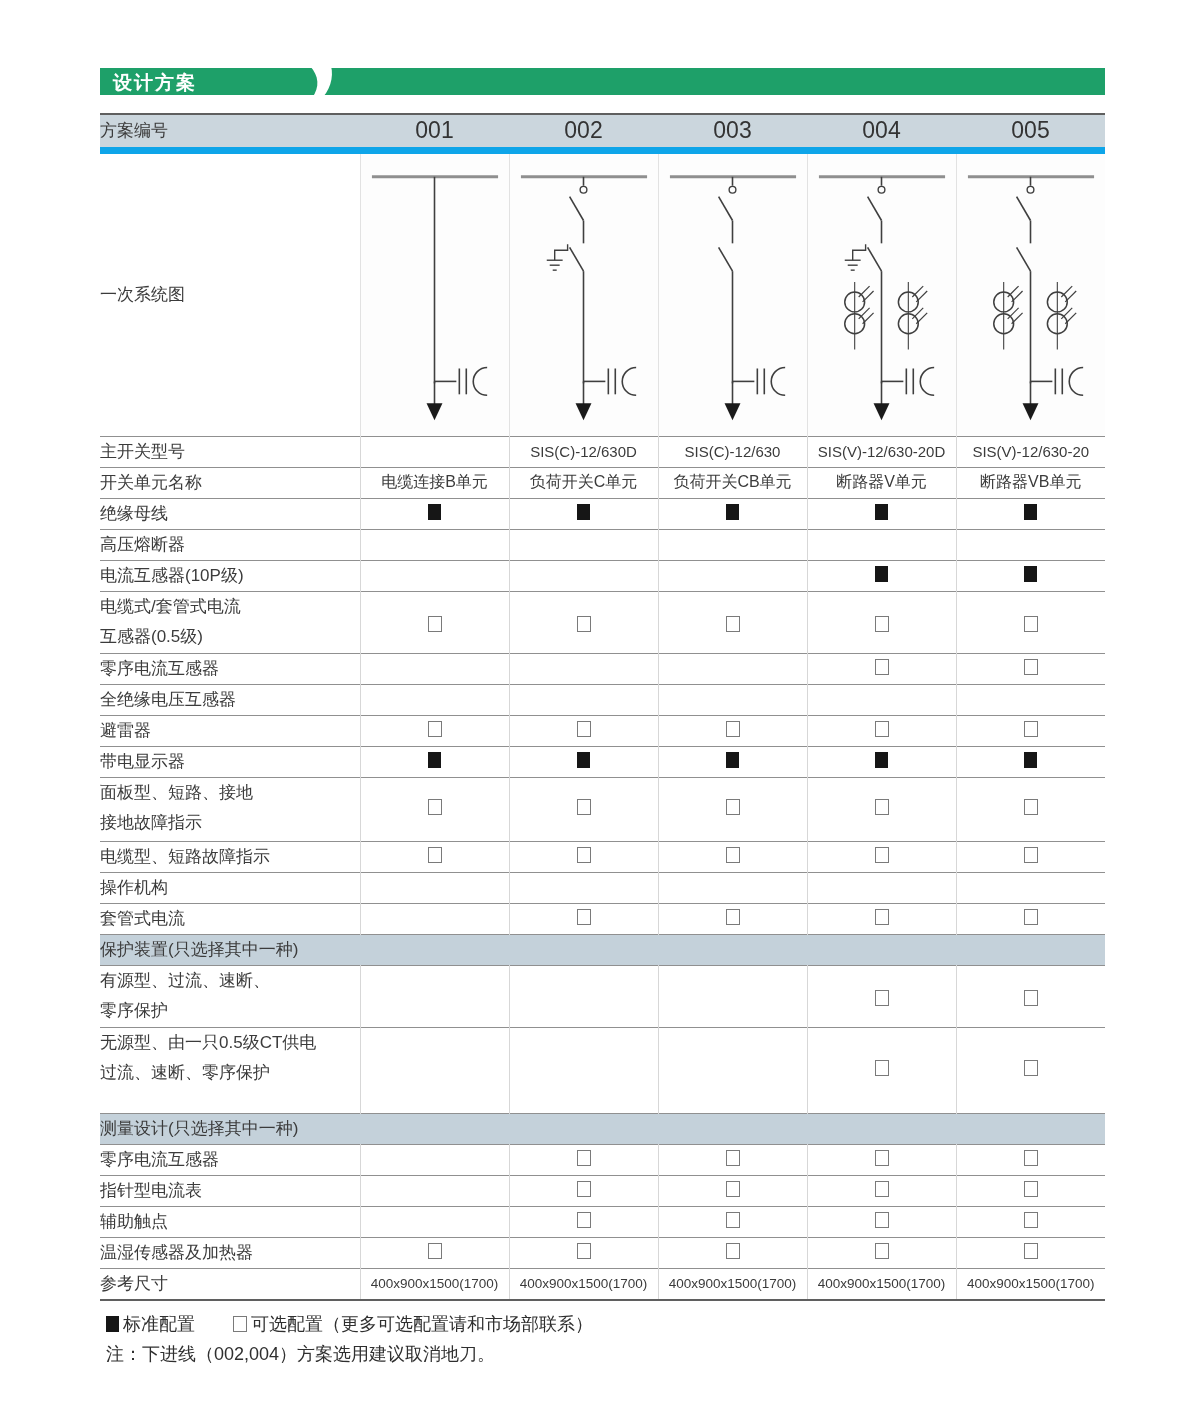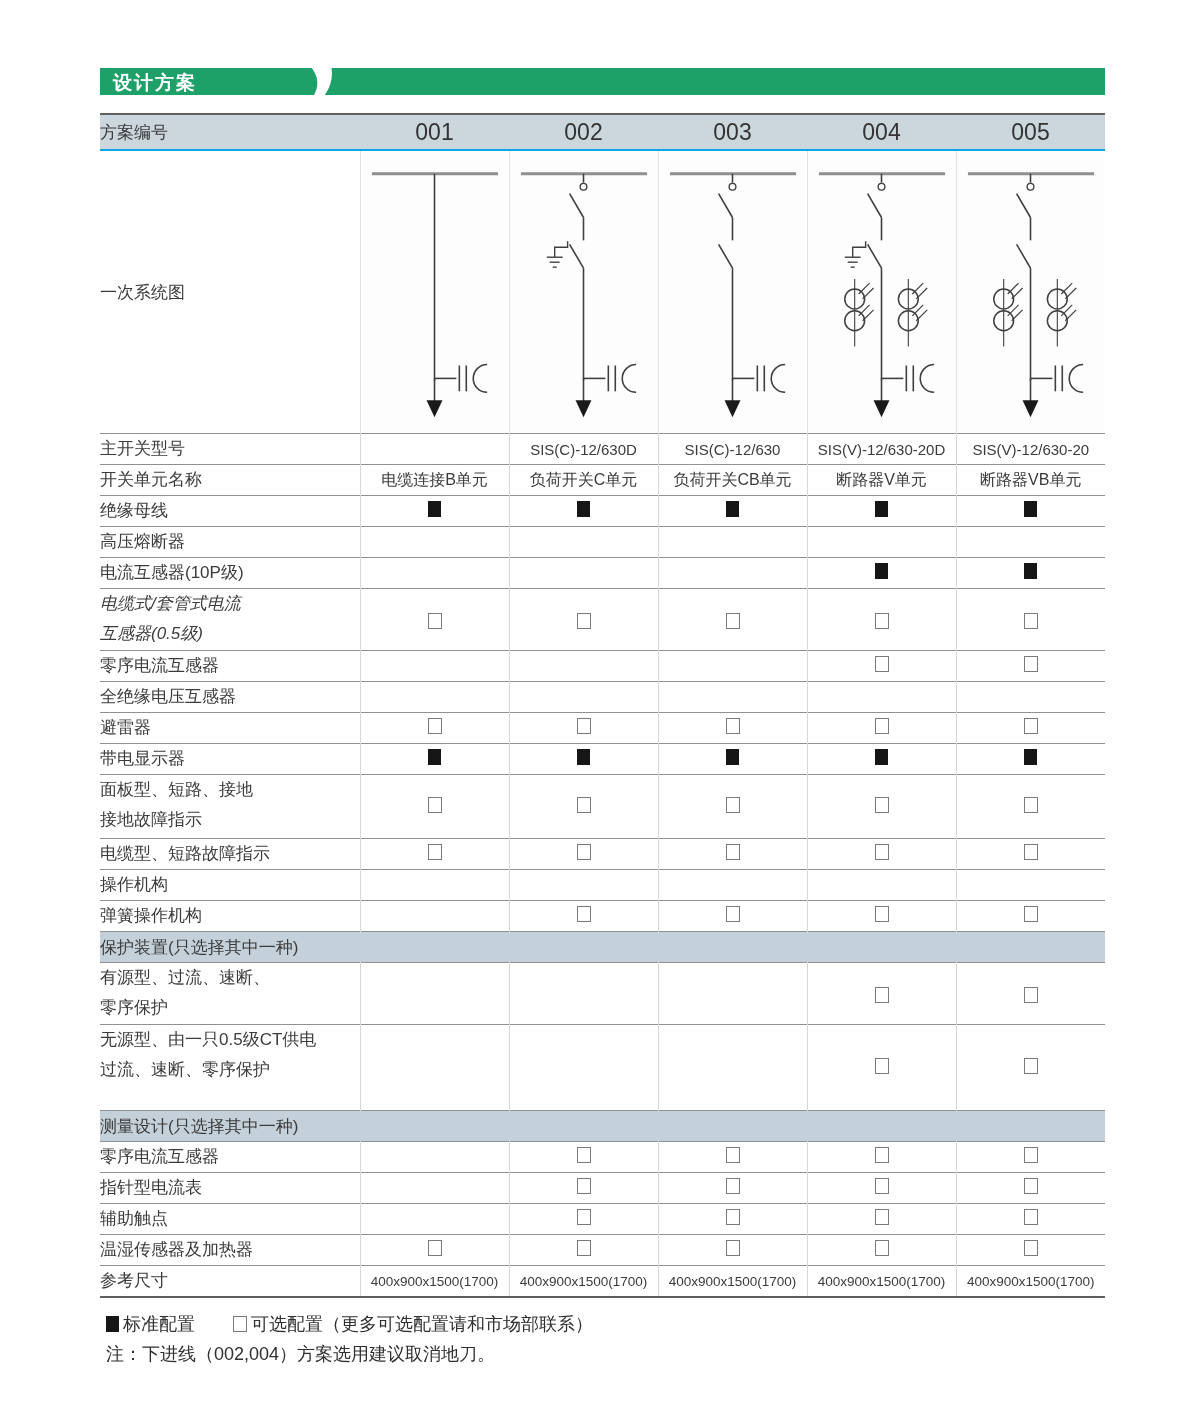--- a/index.html
+++ b/index.html
@@ -11,21 +11,21 @@
   .banner .title{position:absolute;left:13px;top:2px;font-size:19px;font-weight:bold;color:#ffffff;letter-spacing:2px;font-family:Liberation Mono, monospace;}
   .banner svg.swoosh{position:absolute;left:203px;top:-2px;overflow:visible;}
 
   
   .tblwrap{position:absolute;left:100px;top:113px;width:1005px;}
   table.cfg{border-collapse:collapse;table-layout:fixed;width:1005px;}
   table.cfg col.lab{width:260px;}
   table.cfg col.dat{width:149px;}
   table.cfg tr{border-top:1px solid #909090;}
   table.cfg tr.hdr{border-top:2px solid #5f5f5f;background:#CBD6DD;}
-  table.cfg tr.diag{border-top:2px solid #0ea5e9;}
+  table.cfg tr.diag{border-top:7px solid #0ea5e9;}
   table.cfg tr.last{border-bottom:2px solid #5f5f5f;}
   table.cfg td,table.cfg th{padding:0;vertical-align:middle;font-weight:normal;}
   td.lbl,th.lbl{text-align:left;padding-left:13px;font-size:17px;color:#3b3b3b;}
   td.cell{text-align:center;border-left:1px solid #d7d7d7;}
   th.cell{text-align:center;font-size:23px;color:#333;}
   tr.sec td{background:#C4D1DA;font-size:17px;height:30px;}
   td.lbl .ln{line-height:30px;white-space:nowrap;}
   td.txt{font-size:15px;color:#3b3b3b;white-space:nowrap;overflow:hidden;}
   td.txt.unit{font-size:16px;}
   td.txt.dim{font-size:13.5px;}
@@ -227,21 +227,21 @@
           <tr style="height: 31px;">
             <td class="lbl">
               <div class="ln">电流互感器(10P级)</div>
             </td>
             <td class="cell"></td>
             <td class="cell"></td>
             <td class="cell"></td>
             <td class="cell"><span class="mk mk-std"></span></td>
             <td class="cell"><span class="mk mk-std"></span></td>
           </tr>
-          <tr style="height: 62px; font-style: italic;">
+          <tr style="height: 62px;">
             <td class="lbl vtoplbl" style="vertical-align: top;">
               <div class="ln">电缆式/套管式电流</div>
               <div class="ln">互感器(0.5级)</div>
             </td>
             <td class="cell vtop"><span class="mk mk-opt"></span></td>
             <td class="cell vtop"><span class="mk mk-opt"></span></td>
             <td class="cell vtop"><span class="mk mk-opt"></span></td>
             <td class="cell vtop"><span class="mk mk-opt"></span></td>
             <td class="cell vtop"><span class="mk mk-opt"></span></td>
           </tr>
@@ -311,21 +311,21 @@
               <div class="ln">操作机构</div>
             </td>
             <td class="cell"></td>
             <td class="cell"></td>
             <td class="cell"></td>
             <td class="cell"></td>
             <td class="cell"></td>
           </tr>
           <tr style="height: 31px;">
             <td class="lbl">
-              <div class="ln">弹簧操作机构</div>
+              <div class="ln">套管式电流</div>
             </td>
             <td class="cell"></td>
             <td class="cell"><span class="mk mk-opt"></span></td>
             <td class="cell"><span class="mk mk-opt"></span></td>
             <td class="cell"><span class="mk mk-opt"></span></td>
             <td class="cell"><span class="mk mk-opt"></span></td>
           </tr>
           <tr class="sec">
             <td colspan="6" class="lbl">保护装置(只选择其中一种)</td>
           </tr>

